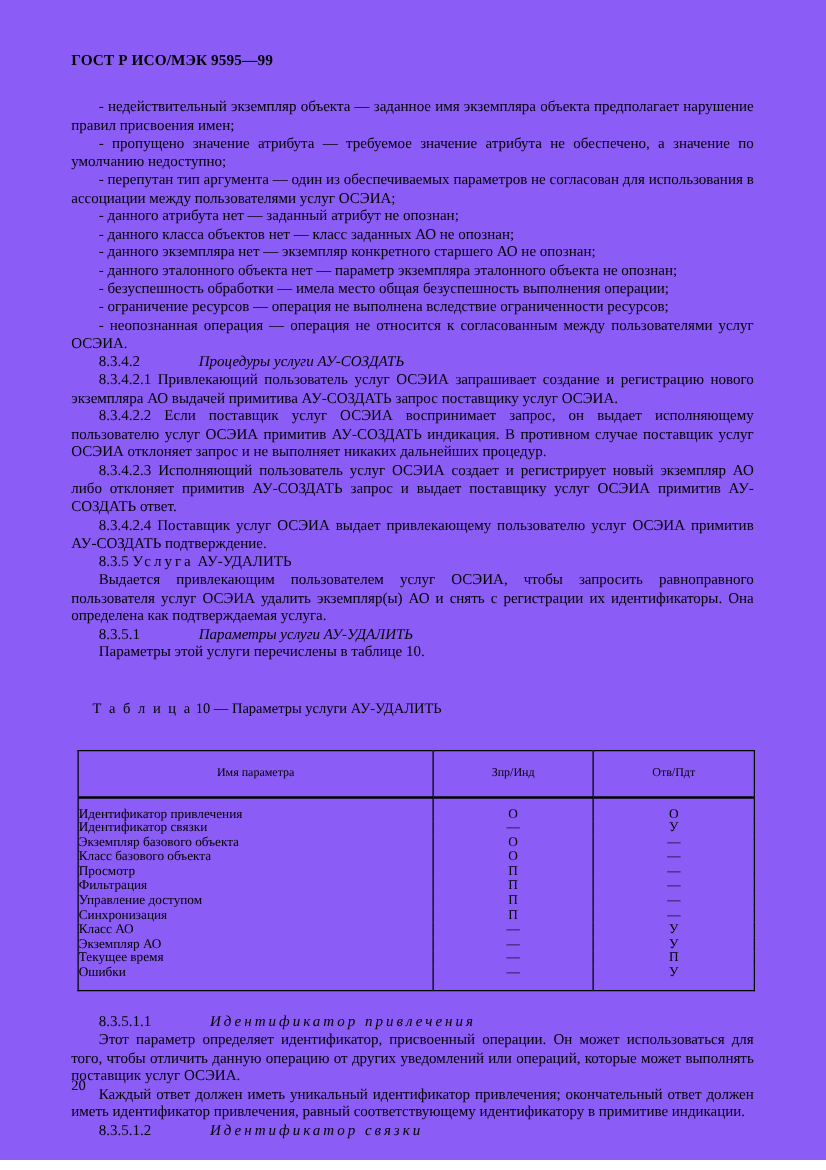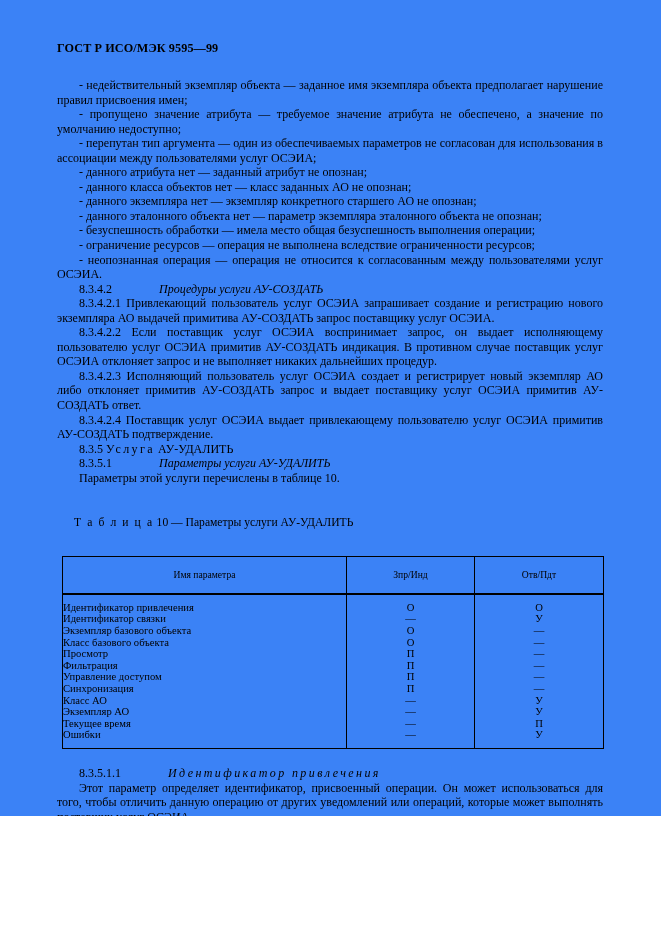--- a/index.html
+++ b/index.html
@@ -7,22 +7,22 @@
     padding: 0;
     background: #ffffff;
   }
   body {
     font-family: "Liberation Serif", "DejaVu Serif", serif;
     color: #000000;
   }
   .page {
     position: relative;
     width: 661px;
-    height: 816px;
-    background: #3b82f6;
+    height: 928px;
+    background: #8b5cf6;
     overflow: hidden;
     box-sizing: border-box;
     padding-left: 24px;
   }
   .running-head {
     position: absolute;
     left: 57px;
     top: 41px;
     font-size: 12.2px;
     font-weight: bold;
@@ -130,20 +130,21 @@
 
     <p class="tx"><span>8.3.4.2</span> <span class="ital">Процедуры услуги АУ-СОЗДАТЬ</span></p>
 
     <p class="tx">8.3.4.2.1 Привлекающий пользователь услуг ОСЭИА запрашивает создание и регистрацию нового экземпляра АО выдачей примитива АУ-СОЗДАТЬ запрос поставщику услуг ОСЭИА.</p>
     <p class="tx">8.3.4.2.2 Если поставщик услуг ОСЭИА воспринимает запрос, он выдает исполняющему пользователю услуг ОСЭИА примитив АУ-СОЗДАТЬ индикация. В противном случае поставщик услуг ОСЭИА отклоняет запрос и не выполняет никаких дальнейших процедур.</p>
     <p class="tx">8.3.4.2.3 Исполняющий пользователь услуг ОСЭИА создает и регистрирует новый экземпляр АО либо отклоняет примитив АУ-СОЗДАТЬ запрос и выдает поставщику услуг ОСЭИА примитив АУ-СОЗДАТЬ ответ.</p>
     <p class="tx">8.3.4.2.4 Поставщик услуг ОСЭИА выдает привлекающему пользователю услуг ОСЭИА примитив АУ-СОЗДАТЬ подтверждение.</p>
 
     <p class="tx"><span>8.3.5</span> <span class="sp">Услуга</span> <span>АУ-УДАЛИТЬ</span></p>
 
+    <p class="tx">Выдается привлекающим пользователем услуг ОСЭИА, чтобы запросить равноправного пользователя услуг ОСЭИА удалить экземпляр(ы) АО и снять с регистрации их идентификаторы. Она определена как подтверждаемая услуга.</p>
 
     <p class="tx"><span>8.3.5.1</span> <span class="ital">Параметры услуги АУ-УДАЛИТЬ</span></p>
 
     <p class="tx">Параметры этой услуги перечислены в таблице 10.</p>
 
     <div class="gap-before-caption"></div>
 
     <p class="tbl-caption"><span class="sp-sm">Т а б л и ц а</span> <span>10 — Параметры услуги АУ-УДАЛИТЬ</span></p>
 
     <div class="gap-after-caption"></div>
@@ -218,20 +219,21 @@
           <td class="val">У</td>
         </tr>
       </tbody>
     </table>
 
     <div class="gap-after-table"></div>
 
     <p class="tx"><span>8.3.5.1.1</span> <span class="ital sp">Идентификатор привлечения</span></p>
 
     <p class="tx">Этот параметр определяет идентификатор, присвоенный операции. Он может использоваться для того, чтобы отличить данную операцию от других уведомлений или операций, которые может выполнять поставщик услуг ОСЭИА.</p>
+    <p class="tx">Каждый ответ должен иметь уникальный идентификатор привлечения; окончательный ответ должен иметь идентификатор привлечения, равный соответствующему идентификатору в примитиве индикации.</p>
 
     <p class="tx"><span>8.3.5.1.2</span> <span class="ital sp">Идентификатор связки</span></p>
 
 
   </div>
 
   <div class="folio">20</div>
 
 </div>
 

